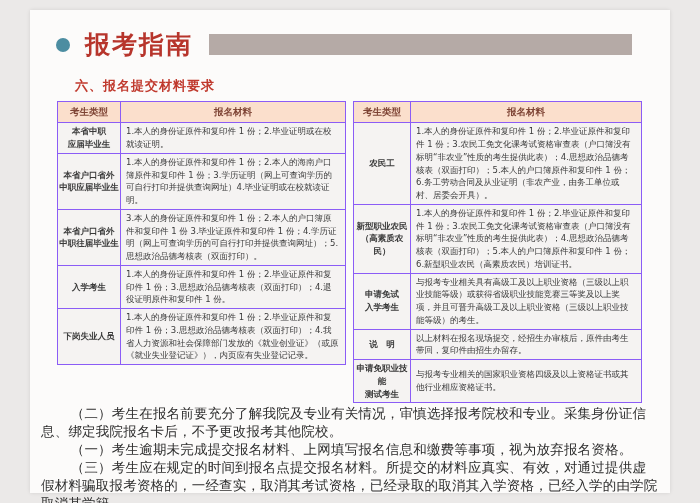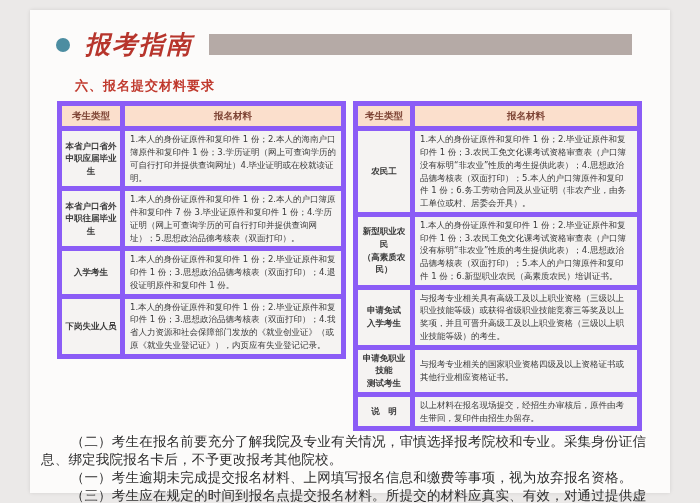--- a/index.html
+++ b/index.html
@@ -7,21 +7,21 @@
   body {
     font-family: "DejaVu Sans", "Liberation Sans", sans-serif;
     background: #ebe9e8;
   }
   .page { position: relative; width: 700px; height: 503px; background: #ebe9e8; overflow: hidden; }
   .card {
     position: absolute; left: 30px; top: 10px; width: 640px; height: 483px;
     background: #fcfbfa; box-shadow: 0 0 4px rgba(0,0,0,0.10);
   }
   
-  .title-row { display: flex; align-items: center; margin: 22px 38px 0 26px; font-style: italic; }
+  .title-row { display: flex; align-items: center; margin: 22px 38px 0 26px; }
   .bullet {
     width: 14px; height: 14px; border-radius: 50%;
     background: #4c8da1; flex: 0 0 auto;
   }
   .page-title {
     font-size: 25px; font-weight: 700; color: #b7352c;
     margin-left: 15px; letter-spacing: 2px; line-height: 1;
   }
   .title-bar {
     flex: 1; height: 21px; background: #b5aaa6; margin-left: 16px;
@@ -33,21 +33,21 @@
   }
   .sec-heading.second { margin-top: 11px; margin-bottom: 3px; }
   
   .tables { display: flex; align-items: flex-start; gap: 7px; margin: 0 25px 0 27px; }
   table.mat {
     border-collapse: collapse; table-layout: fixed;
     font-size: 8.5px; line-height: 1.5; color: #3a3a3a;
   }
   table.mat.left { width: 289px; }
   table.mat.right { width: 289px; }
-  table.mat th, table.mat td { border: 5px solid #8b5cf6; }
+  table.mat th, table.mat td { border: 1px solid #8b5cf6; }
   table.mat th {
     background: #fbdfcc; color: #7d4334; font-size: 9.5px; font-weight: 700;
     padding: 3px 2px; text-align: center;
   }
   table.mat td { background: #f5f3f2; padding: 2px 5px; }
   table.mat td.lbl {
     text-align: center; vertical-align: middle; white-space: pre-line;
     font-weight: 700; padding: 2px 1px;
   }
   table.mat.left  col.c1 { width: 63px; }
@@ -81,28 +81,33 @@
             <col class="c2">
           </colgroup>
         <thead>
           <tr>
             <th>考生类型</th>
             <th>报名材料</th>
           </tr>
         </thead>
         <tbody>
           <tr>
+            <td class="lbl">本省中职
+应届毕业生</td>
+            <td>1.本人的身份证原件和复印件 1 份；2.毕业证明或在校就读证明。</td>
+          </tr>
+          <tr>
             <td class="lbl">本省户口省外
 中职应届毕业生</td>
             <td>1.本人的身份证原件和复印件 1 份；2.本人的海南户口簿原件和复印件 1 份；3.学历证明（网上可查询学历的可自行打印并提供查询网址）4.毕业证明或在校就读证明。</td>
           </tr>
           <tr>
             <td class="lbl">本省户口省外
 中职往届毕业生</td>
-            <td>1.本人的身份证原件和复印件 1 份；2.本人的户口簿原件和复印件 7 份 3.毕业证原件和复印件 1 份；4.学历证明（网上可查询学历的可自行打印并提供查询网址）；5.思想政治品德考核表（双面打印）。</td>
+            <td>3.本人的身份证原件和复印件 1 份；2.本人的户口簿原件和复印件 1 份 3.毕业证原件和复印件 1 份；4.学历证明（网上可查询学历的可自行打印并提供查询网址）；5.思想政治品德考核表（双面打印）。</td>
           </tr>
           <tr>
             <td class="lbl">入学考生</td>
             <td>1.本人的身份证原件和复印件 1 份；2.毕业证原件和复印件 1 份；3.思想政治品德考核表（双面打印）；4.退役证明原件和复印件 1 份。</td>
           </tr>
           <tr>
             <td class="lbl">下岗失业人员</td>
             <td>1.本人的身份证原件和复印件 1 份；2.毕业证原件和复印件 1 份；3.思想政治品德考核表（双面打印）；4.我省人力资源和社会保障部门发放的《就业创业证》（或原《就业失业登记证》），内页应有失业登记记录。</td>
           </tr>
         </tbody>
@@ -128,27 +133,27 @@
             <td class="lbl">新型职业农民
 （高素质农民）</td>
             <td>1.本人的身份证原件和复印件 1 份；2.毕业证原件和复印件 1 份；3.农民工免文化课考试资格审查表（户口簿没有标明“非农业”性质的考生提供此表）；4.思想政治品德考核表（双面打印）；5.本人的户口簿原件和复印件 1 份；6.新型职业农民（高素质农民）培训证书。</td>
           </tr>
           <tr>
             <td class="lbl">申请免试
 入学考生</td>
             <td>与报考专业相关具有高级工及以上职业资格（三级以上职业技能等级）或获得省级职业技能竞赛三等奖及以上奖项，并且可晋升高级工及以上职业资格（三级以上职业技能等级）的考生。</td>
           </tr>
           <tr>
+            <td class="lbl">说　明</td>
+            <td>以上材料在报名现场提交，经招生办审核后，原件由考生带回，复印件由招生办留存。</td>
+          </tr>
+          <tr>
             <td class="lbl">申请免职业技能
 测试考生</td>
             <td>与报考专业相关的国家职业资格四级及以上资格证书或其他行业相应资格证书。</td>
-          </tr>
-          <tr>
-            <td class="lbl">说　明</td>
-            <td>以上材料在报名现场提交，经招生办审核后，原件由考生带回，复印件由招生办留存。</td>
           </tr>
         </tbody>
       </table>
 
     </div>
 
 
     <div class="notes">
       <p>（二）考生在报名前要充分了解我院及专业有关情况，审慎选择报考院校和专业。采集身份证信息、绑定我院报名卡后，不予更改报考其他院校。</p>
       <p>（一）考生逾期未完成提交报名材料、上网填写报名信息和缴费等事项，视为放弃报名资格。</p>

